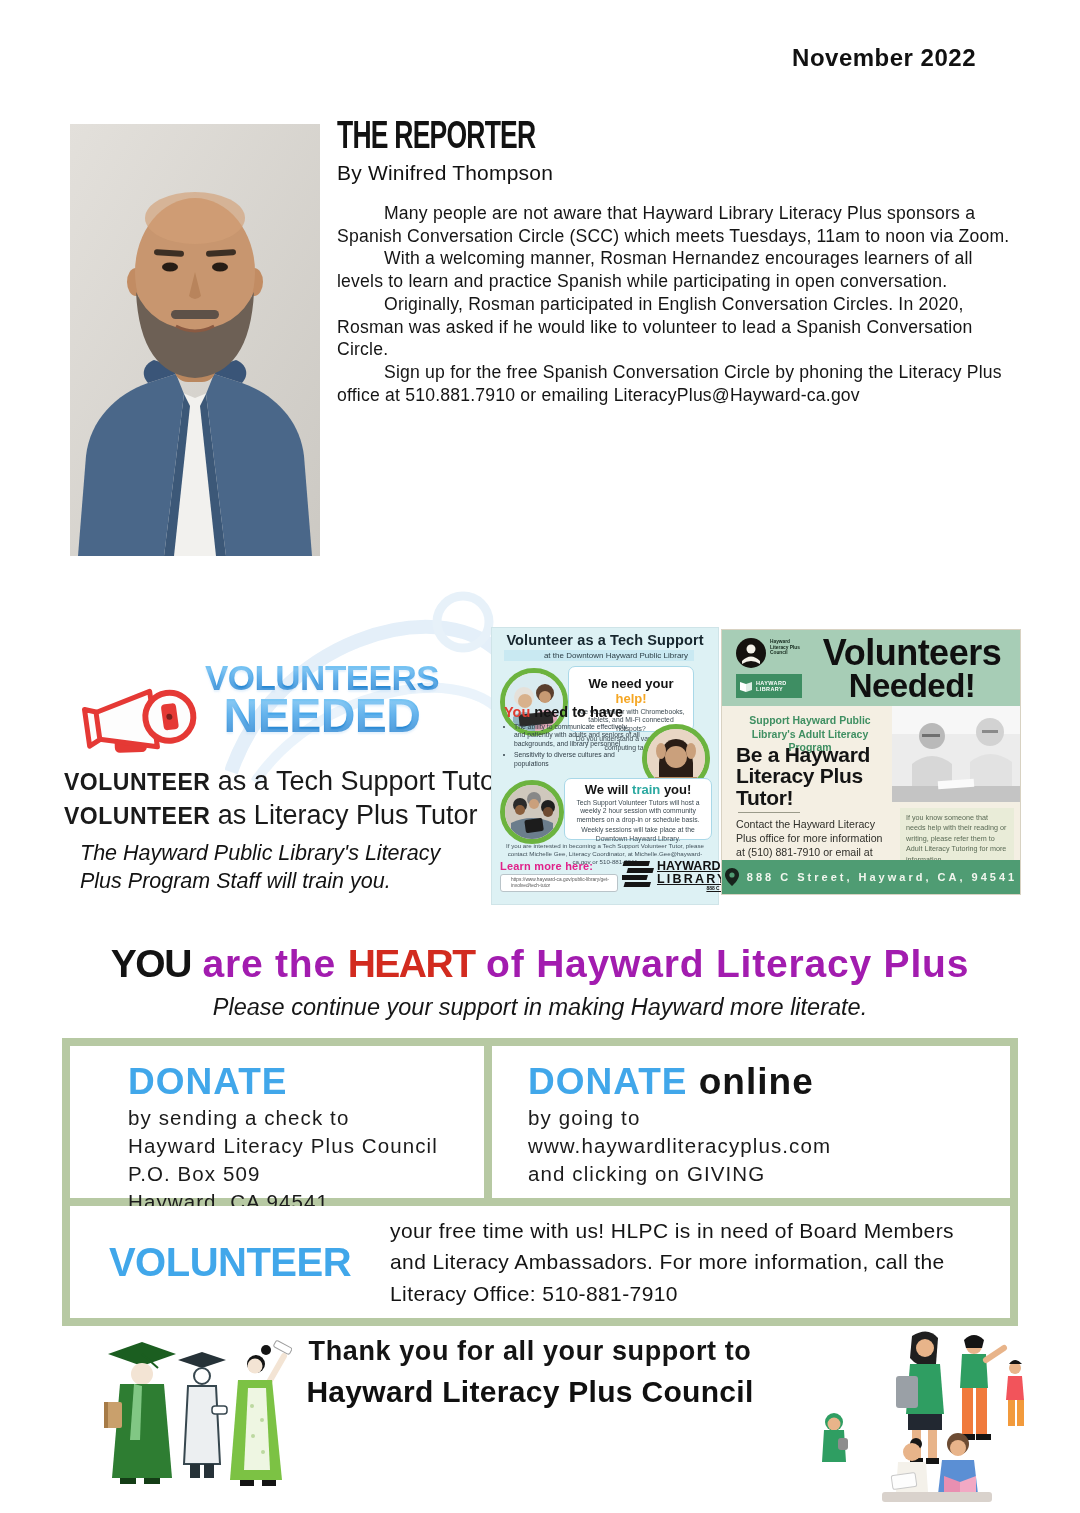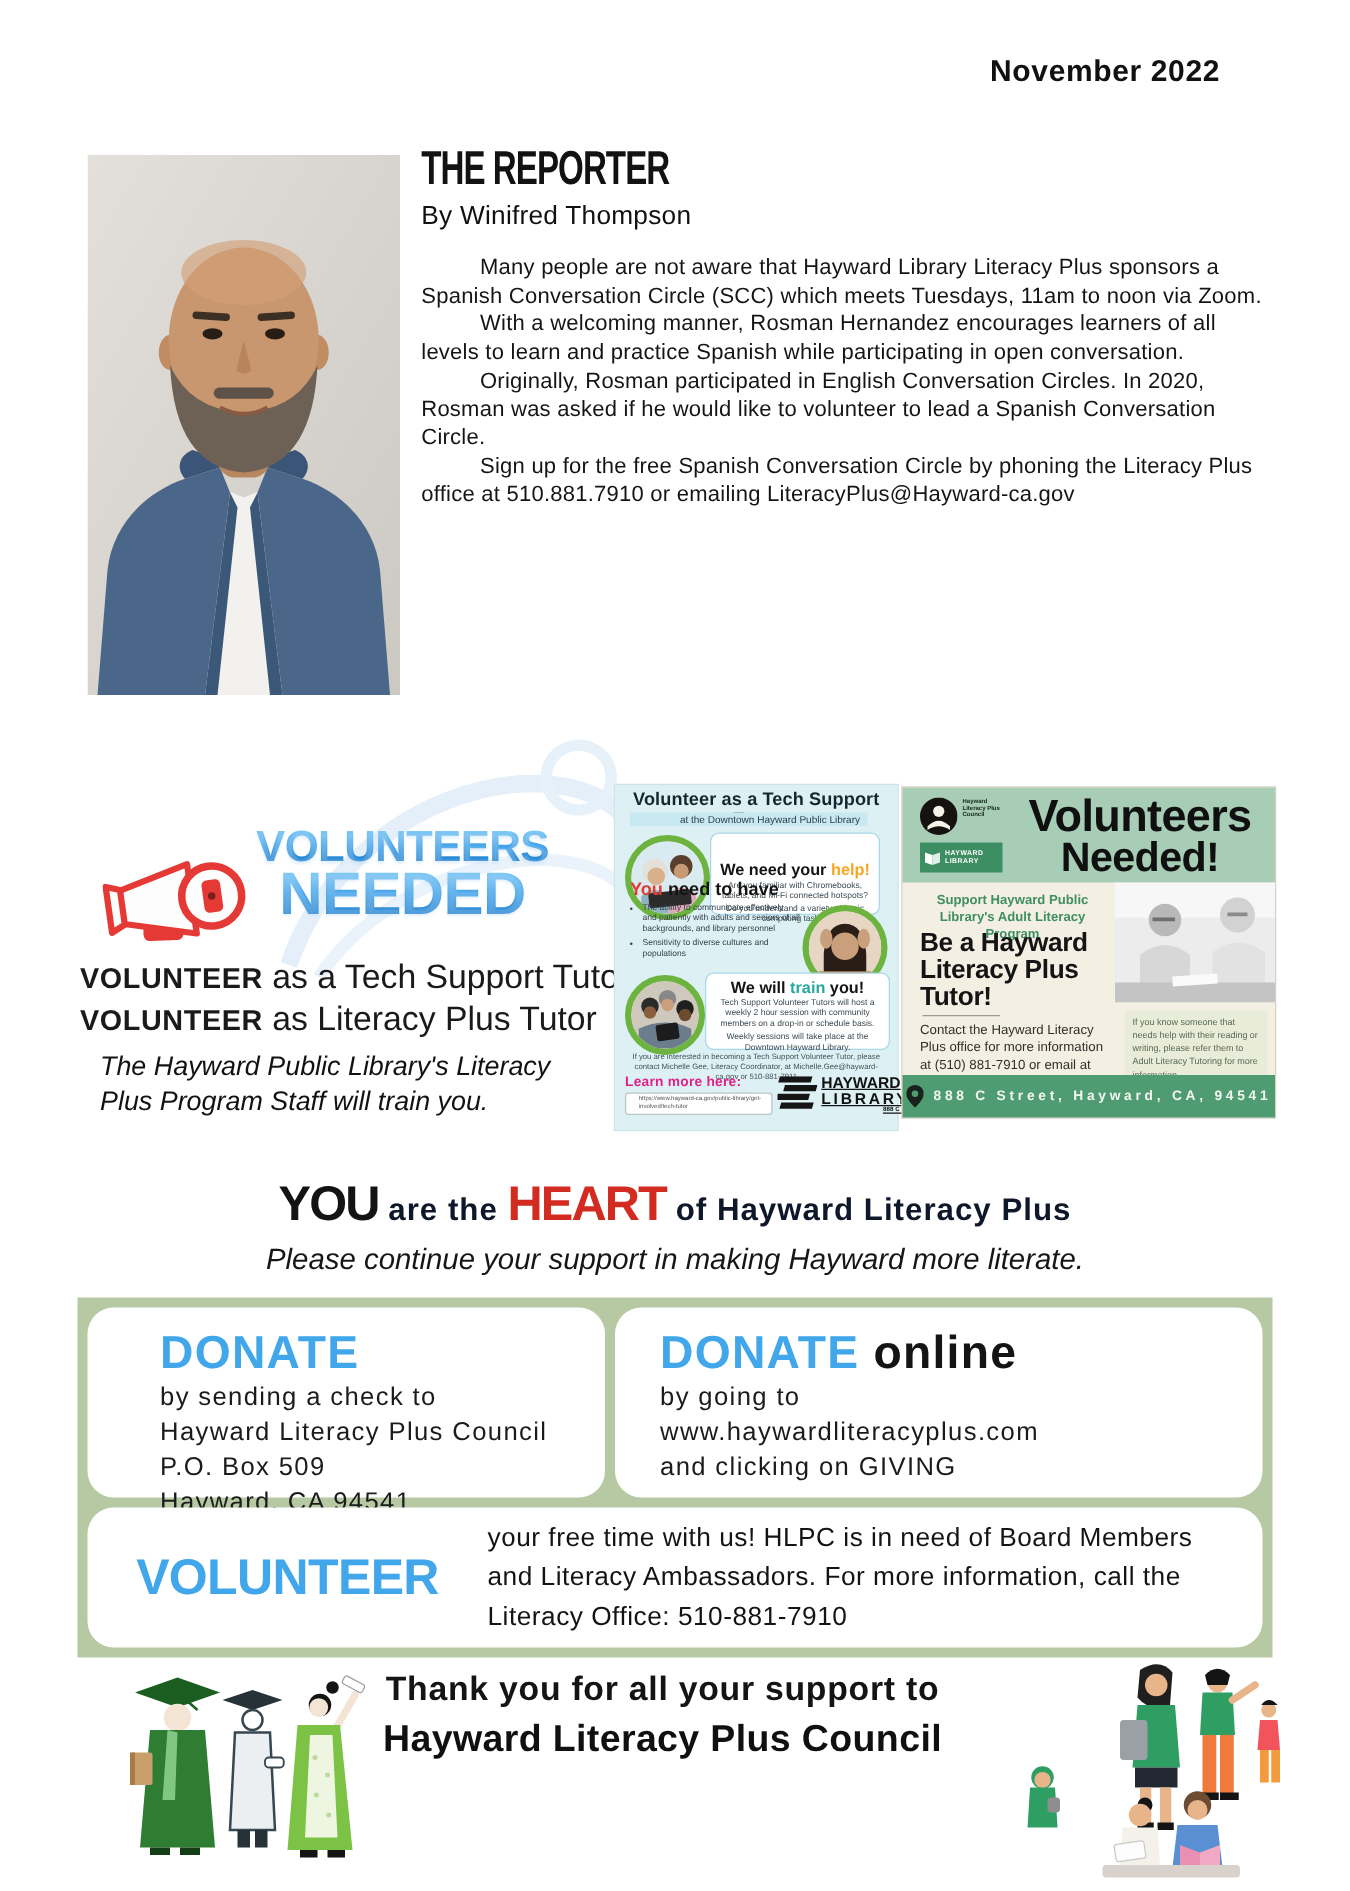--- a/index.html
+++ b/index.html
@@ -42,21 +42,21 @@
   #tech-flyer{left:492px;top:628px;width:226px;height:276px;background:#ddf1f4;box-shadow:0 0 0 1px #cfe4e8;}
   #tech-flyer .abs{position:absolute;}
   #tf-title{top:4px;left:0;width:100%;text-align:center;font-size:14.5px;font-weight:800;color:#16262e;letter-spacing:.1px;}
   #tf-subtitle{top:22px;left:12px;width:190px;background:#c9e9f2;text-align:right;font-size:8px;
                color:#2c3e46;padding:1px 6px 1px 2px;box-sizing:border-box;}
   .pc{border-radius:50%;overflow:hidden;border:5px solid #6cb33f;background:#e8e4dc;}
   #tf-c1{left:8px;top:40px;width:58px;height:58px;}
   #tf-c2{left:150px;top:96px;width:58px;height:58px;}
   #tf-c3{left:8px;top:152px;width:54px;height:54px;}
   .tf-box{background:#ffffff;border:1.5px solid #a9d8e8;border-radius:7px;box-sizing:border-box;text-align:center;}
-  #tf-help{left:76px;top:38px;width:136px;height:66px;padding:21px 6px;}
+  #tf-help{left:76px;top:38px;width:126px;height:66px;padding:9px 6px;}
   #tf-train{left:72px;top:150px;width:148px;height:62px;padding:3px 6px;}
   .tf-box-h{font-size:13px;font-weight:800;color:#141414;}
   .tf-box-h .accent-orange{color:#f5a623;}
   .tf-box-h .accent-teal{color:#2aa8a0;}
   .tf-box p{margin:2px 0 0;font-size:6.8px;line-height:1.25;color:#3c4a52;}
   #tf-need{left:12px;top:76px;width:136px;}
   #tf-need-h{font-size:14.5px;font-weight:800;color:#141414;}
   #tf-need-h .accent-red{color:#e03c31;}
   #tf-need ul{margin:3px 0 0;padding-left:10px;}
   #tf-need li{font-size:6.8px;line-height:1.25;color:#33414a;margin-bottom:3px;}
@@ -90,29 +90,29 @@
   #nf-program{left:8px;top:84px;width:160px;text-align:center;font-size:10.5px;font-weight:800;color:#3f8f62;line-height:1.3;}
   #nf-headline{left:14px;top:114px;width:160px;line-height:1.02;}
   .nf-headline-line{font-size:21px;font-weight:900;color:#141414;letter-spacing:-.3px;display:block;}
   #nf-divider{left:16px;top:182px;width:62px;height:1px;background:#9a9a8a;}
   #nf-contact{left:14px;top:188px;width:158px;font-size:10.6px;line-height:1.32;color:#2f2f2a;}
   #nf-bar{left:0;top:230px;width:100%;height:34px;background:#4f9c73;display:flex;align-items:center;justify-content:center;gap:8px;}
   #nf-address{font-size:11px;color:#f2f6ee;letter-spacing:3px;font-weight:600;}
 
   
   #heart-heading{left:0;top:942px;width:1080px;text-align:center;white-space:nowrap;}
-  #heart-heading .base{font-size:25px;font-weight:800;letter-spacing:.8px;color:#0f172a;}
+  #heart-heading .base{font-size:39px;font-weight:800;letter-spacing:.8px;color:#a21caf;}
   #heart-heading .cond{font-size:39px;font-weight:900;letter-spacing:-1.5px;color:#131313;}
   #heart-heading .red{color:#d22b1f;}
   #heart-subtitle{left:0;top:994px;width:1080px;text-align:center;font-style:italic;font-size:23.5px;color:#161616;}
 
   
   #donate-table{left:62px;top:1038px;width:956px;background:#b7c9a3;padding:8px;box-sizing:border-box;
                 display:grid;grid-template-columns:414px 1fr;grid-template-rows:152px 112px;gap:8px;}
-  .cell{background:#fff;border-radius:21px;}
+  .cell{background:#fff;}
   #cell-volunteer{grid-column:1 / span 2;display:flex;align-items:center;}
   #cell-check{padding:16px 0 0 58px;}
   #cell-online{padding:16px 0 0 36px;}
   .donate-h{font-size:37px;font-weight:800;letter-spacing:1px;color:#41a7ea;line-height:1.1;}
   .donate-h .black{color:#141414;}
   .donate-line{font-size:20.5px;letter-spacing:1.1px;line-height:1.32;color:#1b1b1b;margin-top:1px;}
   #volunteer-h{width:320px;text-align:center;font-size:40px;font-weight:800;letter-spacing:-.5px;color:#41a7ea;}
   #volunteer-text{width:600px;font-size:21px;line-height:1.5;letter-spacing:.4px;color:#141414;font-weight:500;}
 
   

